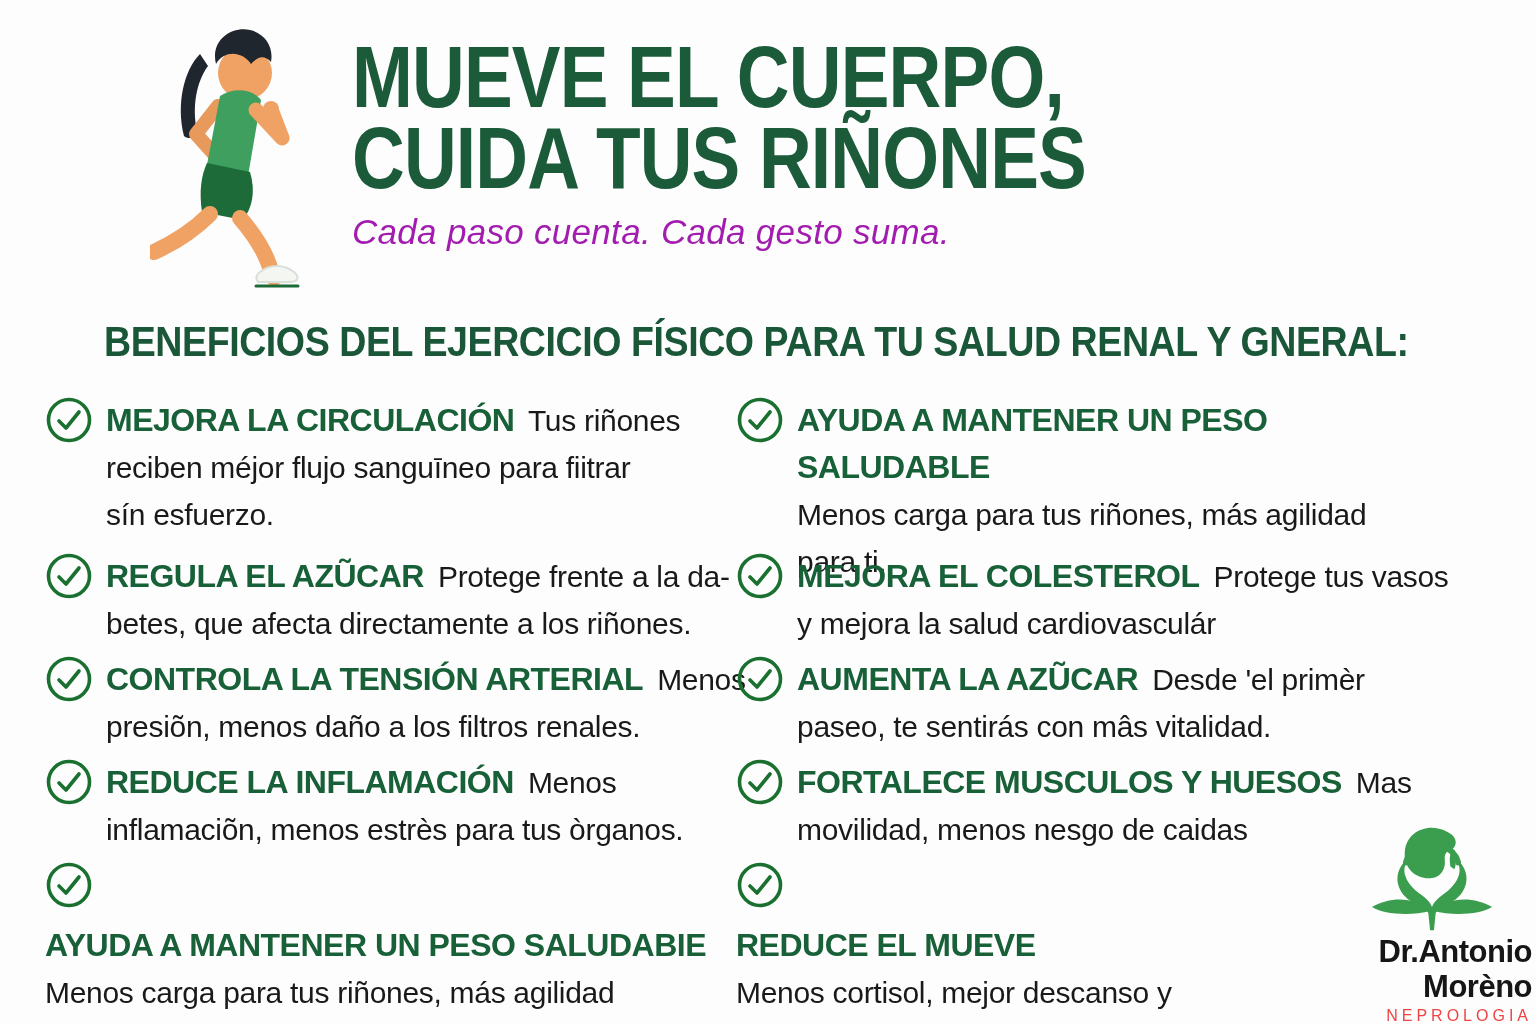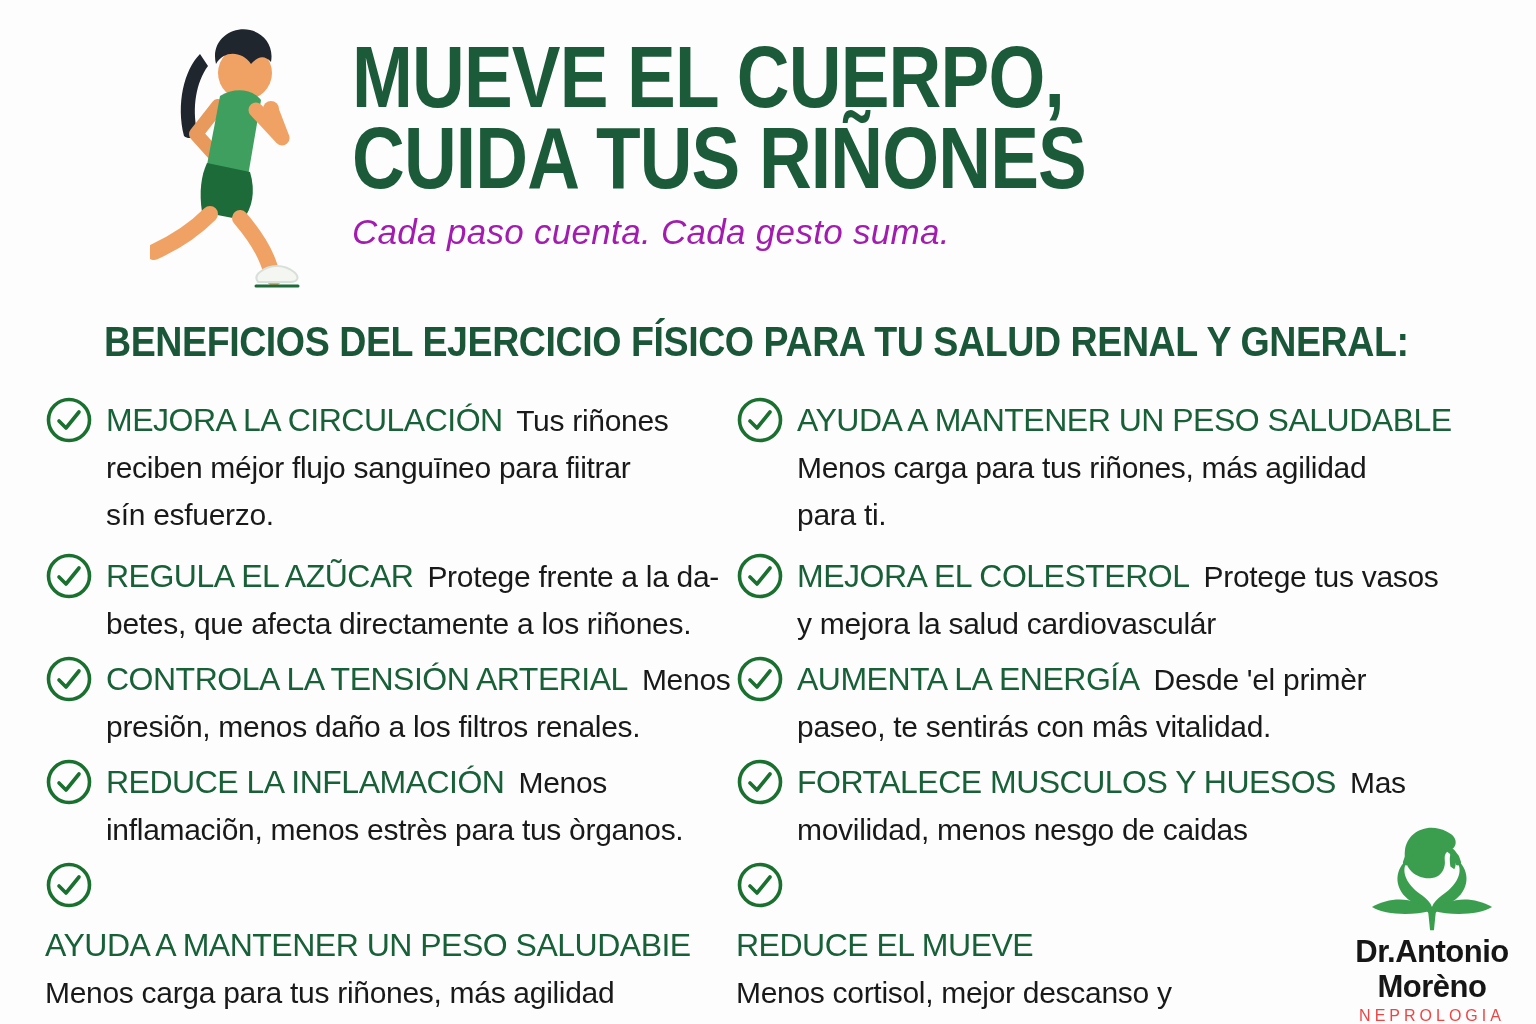--- a/index.html
+++ b/index.html
@@ -32,27 +32,27 @@
   #col-left{left:45px;width:745px;}
   #col-right{left:736px;width:752px;}
   .item{display:flex;align-items:flex-start;gap:13px;height:103px;}
   .col .item:nth-child(1){height:156px;}
   .col .item:nth-child(5){height:auto;flex-direction:column;}
   .check{flex:0 0 48px;width:48px;height:48px;margin-top:-1px;}
   .itext{font-size:30px;line-height:47px;letter-spacing:-.3px;color:#191919;}
   #col-left .itext{width:676px;}
   #col-right .itext{width:672px;}
   .itext strong{
-    font-size:32px;font-weight:400;color:#186038;
+    font-size:32px;font-weight:700;color:#186038;
     letter-spacing:-.5px;padding-right:6px;text-align:right;
   }
   .itext .body{white-space:pre-line;}
 
   
-  #logo{left:1332px;top:822px;width:200px;text-align:center;}
+  #logo{left:1332px;top:822px;width:200px;text-align:right;}
   #logo svg{display:block;margin:0 auto;}
   .logo-name{font-size:31px;font-weight:800;line-height:35px;color:#161616;letter-spacing:-.5px;}
   .logo-sub{font-size:16px;font-weight:500;letter-spacing:4px;color:#ef4444;margin-top:3px;}
 </style>
 </head>
 <body>
 
 <svg class="abs" id="runner" viewBox="0 0 205 285">
   <path d="M50 38 C34 54 26 88 34 120 C39 124 45 122 47 115 C42 92 46 66 58 50 Z" fill="#20262e"></path>
   <circle cx="95" cy="57" r="27" fill="#f0a265"></circle>
@@ -136,21 +136,21 @@
         <path d="M14 25 L21 32 L34 16" stroke="#1a702f" stroke-width="3.6" fill="none" stroke-linecap="round" stroke-linejoin="round"></path>
       </svg>
     <div class="itext"><strong>MEJORA EL COLESTEROL</strong> <span class="body">Protege tus vasos
 y mejora la salud cardiovasculár</span></div>
   </div>
   <div class="item">
     <svg class="check" viewBox="0 0 48 48">
         <circle cx="24" cy="24" r="20.5" stroke="#1a702f" stroke-width="3.6" fill="none"></circle>
         <path d="M14 25 L21 32 L34 16" stroke="#1a702f" stroke-width="3.6" fill="none" stroke-linecap="round" stroke-linejoin="round"></path>
       </svg>
-    <div class="itext"><strong>AUMENTA LA ENERGÍA</strong> <span class="body">Desde 'el primèr
+    <div class="itext"><strong>AUMENTA LA AZŨCAR</strong> <span class="body">Desde 'el primèr
 paseo, te sentirás con mâs vitalidad.</span></div>
   </div>
   <div class="item">
     <svg class="check" viewBox="0 0 48 48">
         <circle cx="24" cy="24" r="20.5" stroke="#1a702f" stroke-width="3.6" fill="none"></circle>
         <path d="M14 25 L21 32 L34 16" stroke="#1a702f" stroke-width="3.6" fill="none" stroke-linecap="round" stroke-linejoin="round"></path>
       </svg>
     <div class="itext"><strong>FORTALECE MUSCULOS Y HUESOS</strong> <span class="body">Mas
 movilidad, menos nesgo de caidas</span></div>
   </div>

